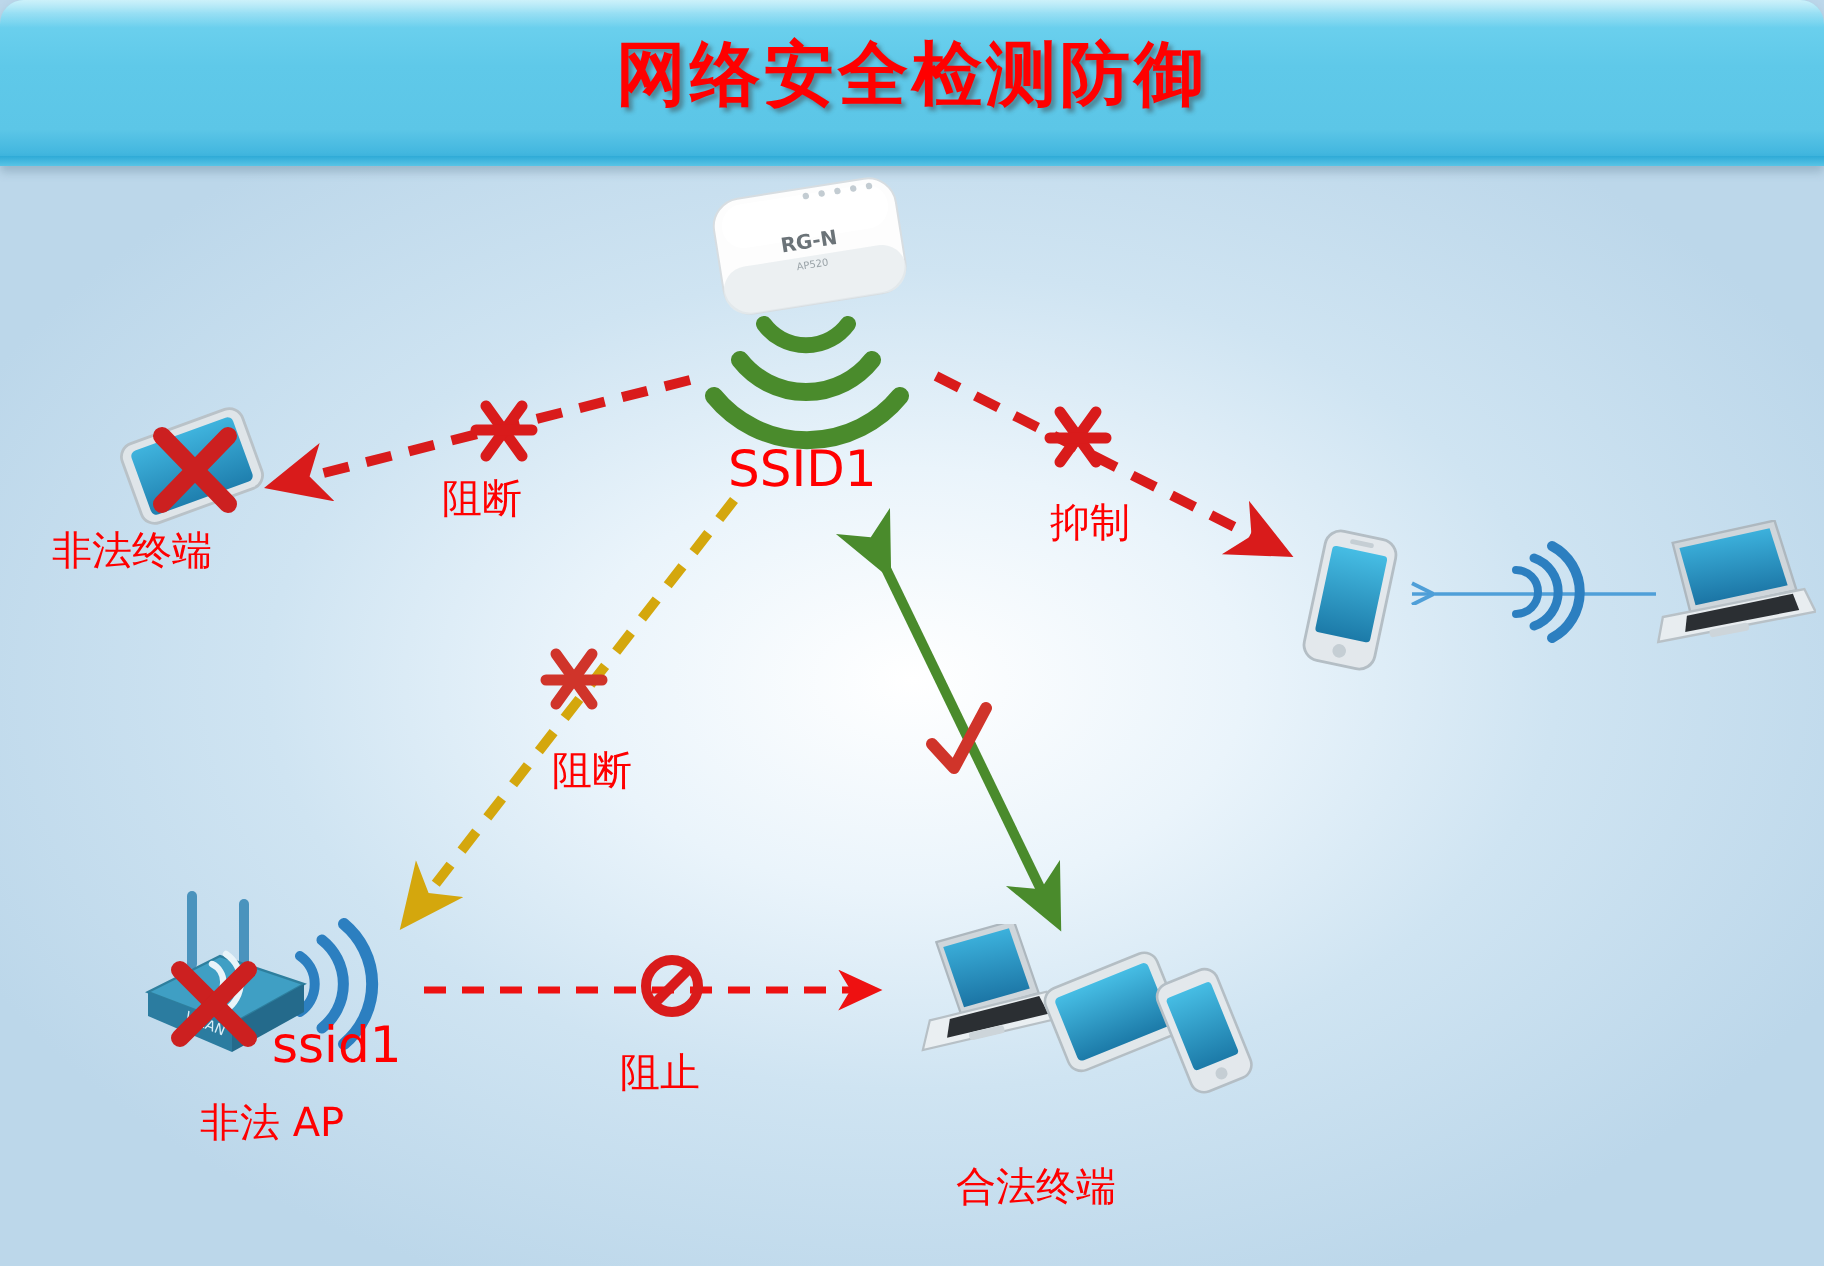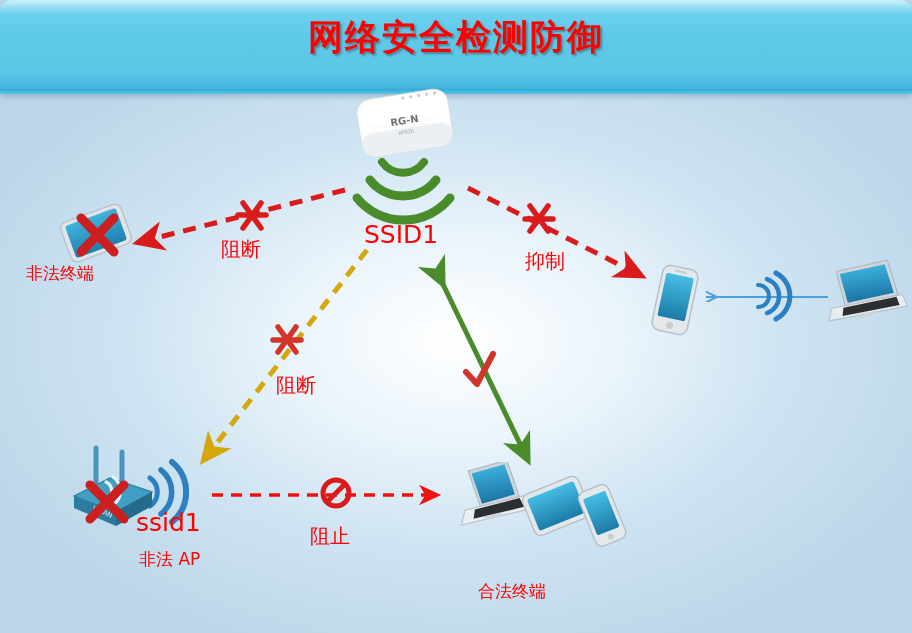--- a/index.html
+++ b/index.html
@@ -8,39 +8,39 @@
     font-family:"Liberation Sans","DejaVu Sans",sans-serif;
     background:#cfe2f0;
   }
   #root{position:relative;width:912px;height:633px;overflow:hidden;
     background:
       radial-gradient(ellipse 520px 330px at 456px 340px, #ffffff 0%, #eaf4fb 32%, #cfe4f2 62%, #bcd7ea 100%),
       linear-gradient(180deg,#c3dcee 0%,#c9e0f0 45%,#bed9ec 100%);
   }
 
   
-  #banner{position:absolute;left:0;top:0;width:912px;height:94px;
+  #banner{position:absolute;left:0;top:0;width:912px;height:83px;
     background:linear-gradient(180deg,#8fe0f4 0%,#6ed2ef 8%,#5fc9e9 40%,#5cc6e7 78%,#43b7df 92%,#2aa8d6 100%);
     border-radius:12px 12px 2px 2px;
     box-shadow:0 3px 5px rgba(90,120,140,.35);
   }
   #banner:after{content:"";position:absolute;left:0;right:0;bottom:0;height:5px;
     background:linear-gradient(180deg,#2eaad7,#59c4e6);}
   #banner-top-gloss{position:absolute;left:0;top:0;right:0;height:14px;
     background:linear-gradient(180deg,rgba(255,255,255,.55),rgba(255,255,255,0));
     border-radius:12px 12px 0 0;}
   #title{position:absolute;left:0;right:0;top:14px;text-align:center;
     font-size:35px;font-weight:bold;color:#ff0000;letter-spacing:2px;
     text-shadow:2px 2px 2px rgba(60,60,60,.45);
     font-family:"DejaVu Sans","Liberation Sans",sans-serif;}
 
   
   .lbl{position:absolute;color:#ff0000;white-space:nowrap;
     font-family:"DejaVu Sans","Liberation Sans",sans-serif;}
-  .lbl-node{font-size:17px;}
+  .lbl-node{font-size:20px;}
   .lbl-edge{font-size:20px;}
   .lbl-ssid{font-size:25px;}
 
   svg.layer{position:absolute;left:0;top:0;width:912px;height:633px;pointer-events:none;}
 
   
   .dev{position:absolute;}
 </style>
 </head>
 <body>
@@ -228,21 +228,21 @@
         <path d="M46,42 A10,10 0 0 1 46,60"></path>
         <path d="M53,37 A17,17 0 0 1 53,65"></path>
       </g>
       <g stroke="#cc2020" stroke-width="9" stroke-linecap="round">
         <line x1="30" y1="45" x2="64" y2="79"></line>
         <line x1="64" y1="45" x2="30" y2="79"></line>
       </g>
     </svg>
   </div>
   <div class="lbl lbl-ssid" style="left:136px;top:508px;">ssid1</div>
-  <div class="lbl lbl-node" style="left:100px;top:548px;margin-left:39px;">非法 AP</div>
+  <div class="lbl lbl-node" style="left:100px;top:548px;">非法 AP</div>
   <div class="lbl lbl-edge" style="left:276px;top:372px;">阻断</div>
   <div class="lbl lbl-edge" style="left:310px;top:523px;">阻止</div>
 
   <div class="dev" style="left:452px;top:462px;">
     <svg width="180" height="100" viewBox="0 0 180 100">
 
       <g transform="rotate(-10 48 40)">
         <path d="M22,4 L62,0 L68,38 L28,42 Z" fill="#cfd6db" stroke="#adb7be" stroke-width="1.1"></path>
         <path d="M25,7 L59,3.5 L64,35 L30,38.5 Z" fill="url(#scr4)"></path>
         <path d="M12,42 L72,38 L78,52 L6,56 Z" fill="#eaeff2" stroke="#b7c0c6" stroke-width="1.1"></path>

